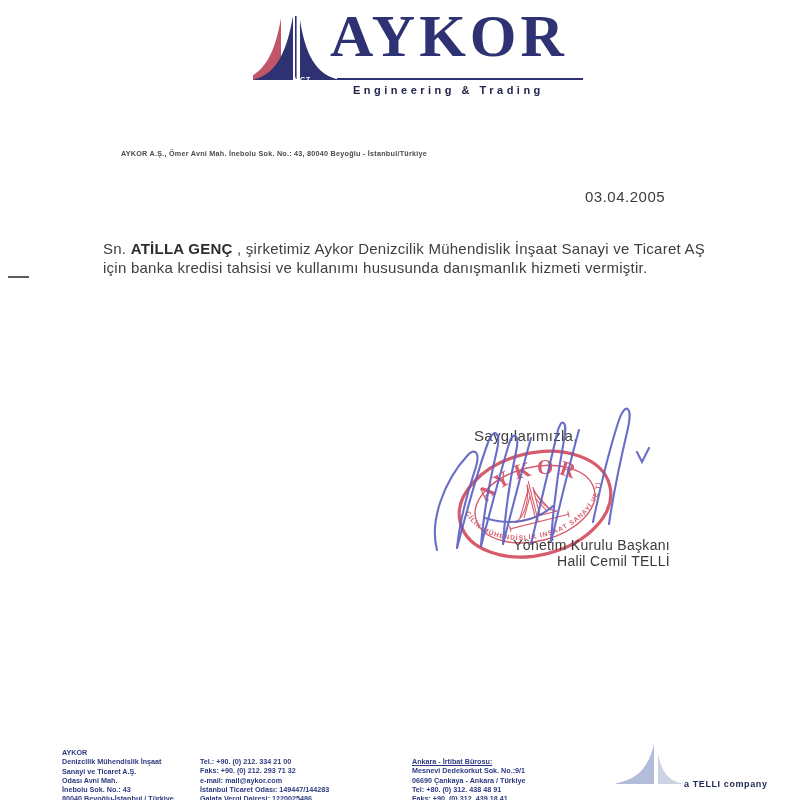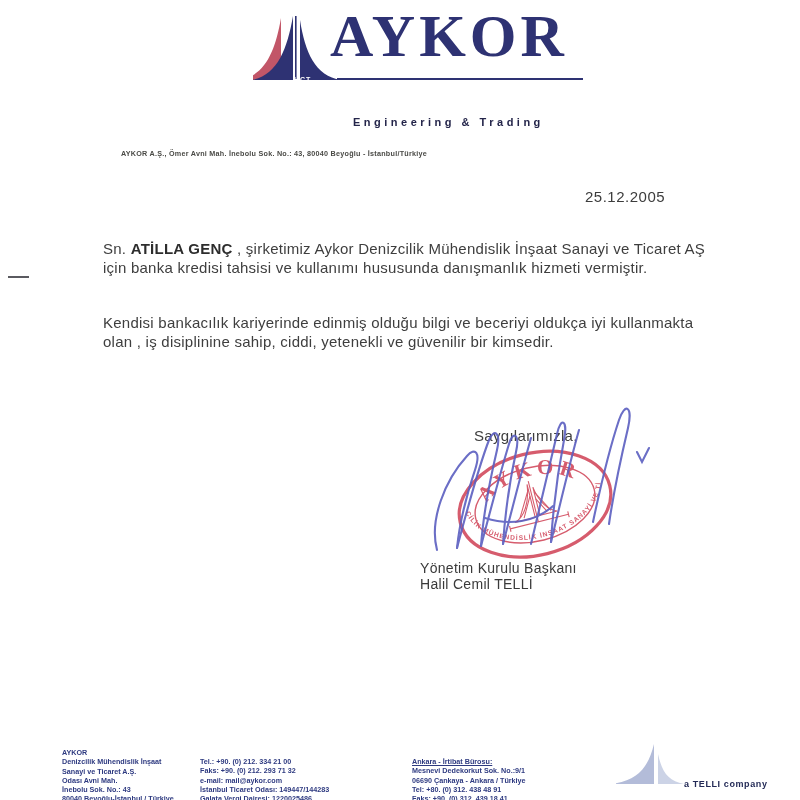--- a/index.html
+++ b/index.html
@@ -12,40 +12,40 @@
   .logo-group{position:absolute;left:253px;top:14px;width:340px;height:86px;}
   .logo-sails{position:absolute;left:0;top:2px;width:94px;height:76px;}
   .brand-word{
     position:absolute;left:77px;top:-12px;
     font-family:"Liberation Serif",serif;font-weight:bold;
     font-size:60px;letter-spacing:4px;color:#2e3273;white-space:nowrap;
   }
   .brand-underline{position:absolute;left:84px;top:64px;width:246px;height:2px;background:#2e3273;}
   .brand-tagline{
     position:absolute;left:100px;top:70px;font-size:11px;font-weight:bold;
-    letter-spacing:3.5px;color:#24254a;white-space:nowrap;margin-top:32px;
+    letter-spacing:3.5px;color:#24254a;white-space:nowrap;
   }
   .hct-label{
     position:absolute;left:41px;top:62px;font-size:7px;font-weight:bold;
     color:#ffffff;letter-spacing:1px;
   }
   .address-line{
     position:absolute;left:121px;top:149px;font-size:7.2px;font-weight:bold;
     color:#4a4a46;letter-spacing:.25px;white-space:nowrap;
   }
   .edge-dash{position:absolute;left:8px;top:276px;width:21px;height:2px;background:#5a5a60;}
   
   .date{position:absolute;left:585px;top:188px;font-size:15px;color:#3c3c3c;letter-spacing:.5px;}
   .para{position:absolute;left:103px;width:612px;font-size:15px;line-height:18.6px;letter-spacing:.25px;color:#3e3e3e;}
   .para b{color:#2d2d2d;}
   #para1{top:240px;}
   #para2{top:314px;}
   #para3{top:369px;}
   .closing{position:absolute;left:474px;top:427px;font-size:15px;color:#3e3e3e;letter-spacing:.3px;}
-  .signer{position:absolute;left:420px;top:538px;width:250px;text-align:left;font-size:14px;line-height:15.5px;color:#3a3a3a;letter-spacing:.3px;margin-top:23px;}
+  .signer{position:absolute;left:420px;top:538px;width:250px;text-align:right;font-size:14px;line-height:15.5px;color:#3a3a3a;letter-spacing:.3px;}
   
   .stamp-svg{position:absolute;left:438px;top:438px;width:195px;height:132px;transform:rotate(-14deg);opacity:.85;}
   .sig-svg{position:absolute;left:415px;top:400px;width:260px;height:165px;}
   
   .footer{position:absolute;left:0;top:744px;width:800px;font-size:7.2px;font-weight:bold;color:#2e3a80;line-height:9.3px;}
   .f-left{position:absolute;left:62px;top:4px;width:150px;}
   .f-center{position:absolute;left:200px;top:13px;width:210px;}
   .f-right{position:absolute;left:412px;top:13px;width:200px;}
   .f-right .hd{text-decoration:underline;}
   .telli{position:absolute;left:616px;top:0;width:180px;height:56px;}
@@ -70,27 +70,26 @@
     <span class="hct-label">HCT</span>
     <div class="brand-word">AYKOR</div>
     <div class="brand-underline"></div>
     <div class="brand-tagline">Engineering &amp; Trading</div>
   </div>
 
   <div class="address-line">AYKOR A.Ş., Ömer Avni Mah. İnebolu Sok. No.: 43, 80040 Beyoğlu - İstanbul/Türkiye</div>
 
   <div class="edge-dash"></div>
 
-  <div class="date">25.12.2005</div>
+  <div class="date">03.04.2005</div>
 
   <div class="para" id="para1">
     <span>Sn. </span><b>ATİLLA GENÇ</b><span> ,  şirketimiz Aykor Denizcilik Mühendislik İnşaat Sanayi ve Ticaret AŞ  için  banka kredisi tahsisi ve kullanımı hususunda danışmanlık hizmeti vermiştir.</span>
   </div>
 
-  <div class="para" id="para2">Kendisi bankacılık kariyerinde edinmiş olduğu bilgi ve beceriyi oldukça iyi kullanmakta olan ,  iş disiplinine sahip, ciddi, yetenekli ve güvenilir bir kimsedir.</div>
 
 
   <div class="closing">Saygılarımızla,</div>
 
   <svg class="stamp-svg" viewBox="0 0 195 132">
     <g stroke="#cf4054" fill="none">
       <ellipse cx="97" cy="66" rx="77" ry="51" stroke-width="3.2"></ellipse>
       <ellipse cx="97" cy="66" rx="61" ry="37" stroke-width="1.4"></ellipse>
     </g>
     <defs>

